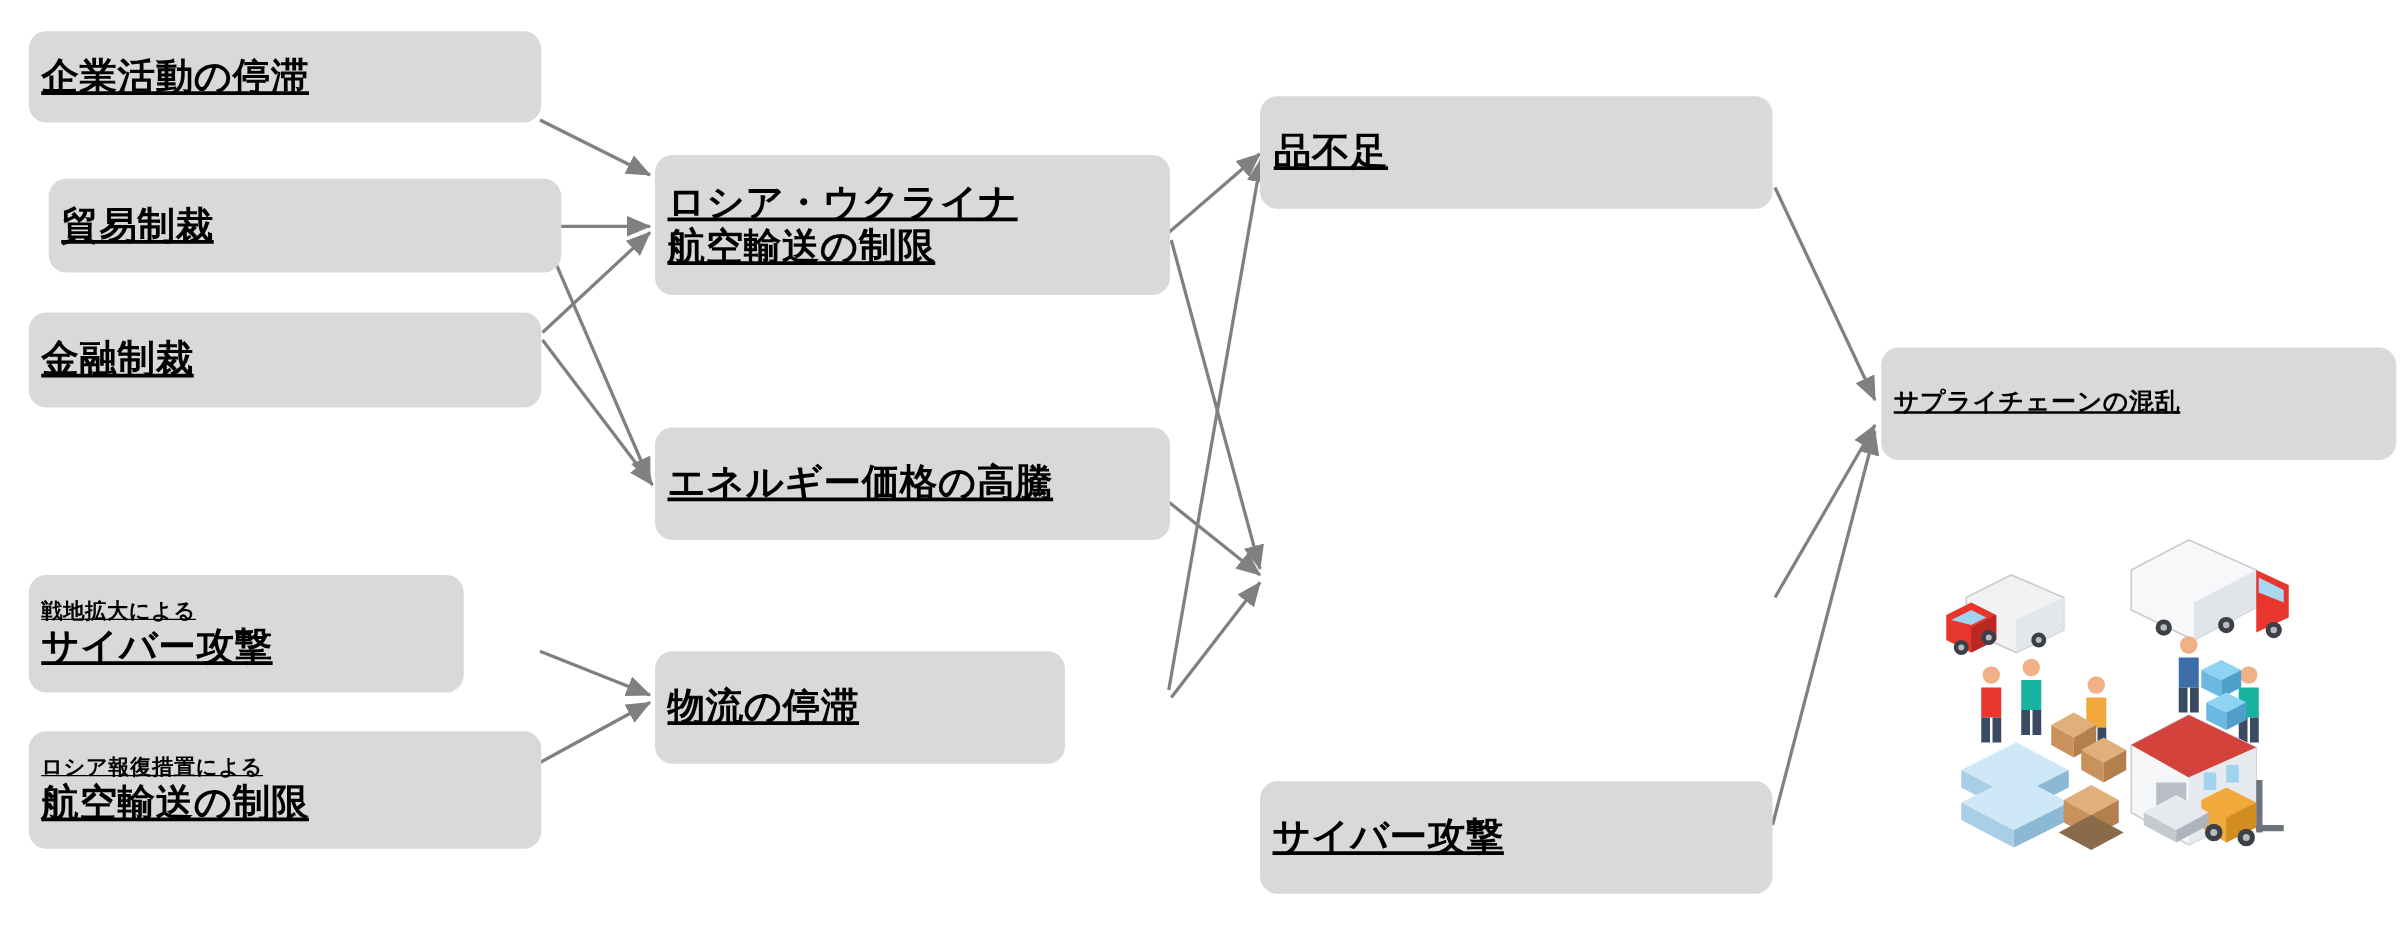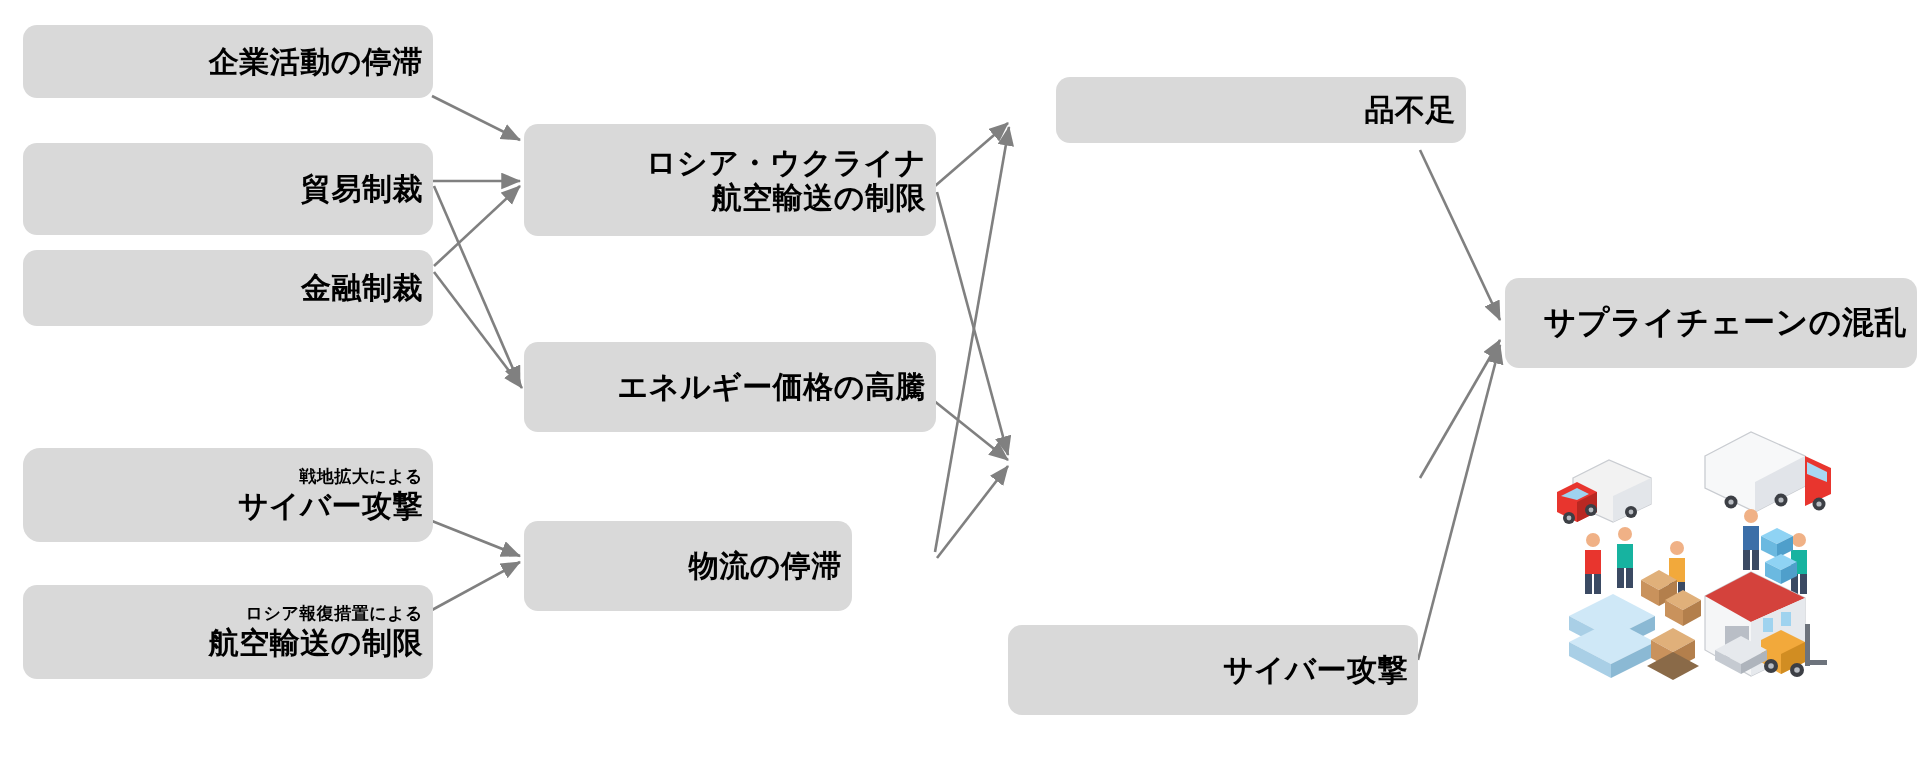--- a/index.html
+++ b/index.html
@@ -15,26 +15,27 @@
 
   svg.edges{position:absolute;left:0;top:0;width:1920px;height:759px;pointer-events:none;}
 
   .node{
     position:absolute;
     background:#d9d9d9;
     border-radius:14px;
     box-sizing:border-box;
     display:flex;
     flex-direction:column;
-    align-items:flex-end;
+    align-items:flex-start;
     justify-content:center;
     color:#000000;
     text-align:center;
     line-height:1.18;
     padding:4px 10px;
+    text-decoration:underline;
   }
   .node .main{
     font-weight:bold;
     font-size:30px;
     letter-spacing:0.5px;
     white-space:nowrap;
   }
   .node .sub{
     font-weight:bold;
     font-size:17px;
@@ -89,29 +90,29 @@
       <path d="M1420,478 L1500,340"></path>
 
       <path d="M1418,660 L1500,345"></path>
     </g>
   </svg>
 
   <div class="node" style="left:23px;top:25px;width:410px;height:73px;">
     <span class="main">企業活動の停滞</span>
   </div>
 
-  <div class="node" style="left:23px;top:143px;width:410px;height:92px;">
+  <div class="node" style="left:39px;top:143px;width:410px;height:75px;">
     <span class="main">貿易制裁</span>
   </div>
 
   <div class="node" style="left:23px;top:250px;width:410px;height:76px;">
     <span class="main">金融制裁</span>
   </div>
 
-  <div class="node" style="left:23px;top:448px;width:410px;height:94px;border-radius:17px;">
+  <div class="node" style="left:23px;top:460px;width:348px;height:94px;">
     <span class="sub">戦地拡大による</span>
     <span class="main">サイバー攻撃</span>
   </div>
 
   <div class="node" style="left:23px;top:585px;width:410px;height:94px;">
     <span class="sub">ロシア報復措置による</span>
     <span class="main">航空輸送の制限</span>
   </div>
 
   <div class="node" style="left:524px;top:124px;width:412px;height:112px;">
@@ -120,31 +121,31 @@
   </div>
 
   <div class="node" style="left:524px;top:342px;width:412px;height:90px;">
     <span class="main">エネルギー価格の高騰</span>
   </div>
 
   <div class="node" style="left:524px;top:521px;width:328px;height:90px;">
     <span class="main">物流の停滞</span>
   </div>
 
-  <div class="node" style="left:1056px;top:77px;width:410px;height:66px;padding-left:11px;">
+  <div class="node" style="left:1008px;top:77px;width:410px;height:90px;padding-left:11px;">
     <span class="main">品不足</span>
   </div>
 
 
   <div class="node" style="left:1008px;top:625px;width:410px;height:90px;">
     <span class="main">サイバー攻撃</span>
   </div>
 
   <div class="node" style="left:1505px;top:278px;width:412px;height:90px;">
-    <span class="main" style="font-size:32px;">サプライチェーンの混乱</span>
+    <span class="main" style="font-size:20px;">サプライチェーンの混乱</span>
   </div>
 
   <div class="illus" style="left:1555px;top:400px;width:300px;height:300px;">
     <svg width="300" height="300" viewBox="0 0 300 300" xmlns="http://www.w3.org/2000/svg">
 
       <g>
         <path d="M18,78 L54,60 L96,78 L96,104 L58,122 L18,104 Z" fill="#f2f2f2" stroke="#c9ccd1" stroke-width="1.3"></path>
         <path d="M58,122 L96,104 L96,78 L58,96 Z" fill="#e3e6ea"></path>
         <path d="M2,92 L22,82 L42,92 L42,112 L22,122 L2,112 Z" fill="#e8352e"></path>
         <path d="M22,122 L42,112 L42,92 L22,102 Z" fill="#b92822"></path>

